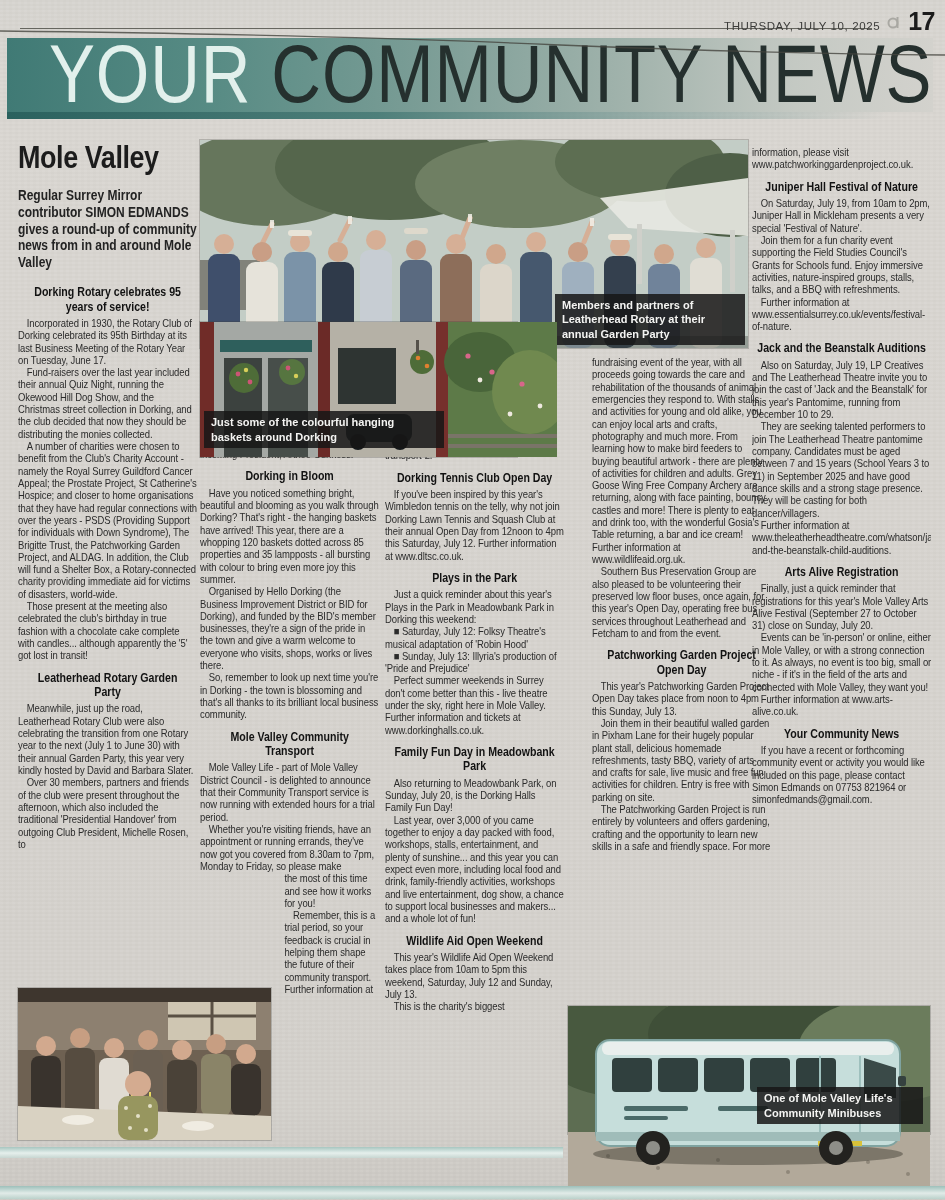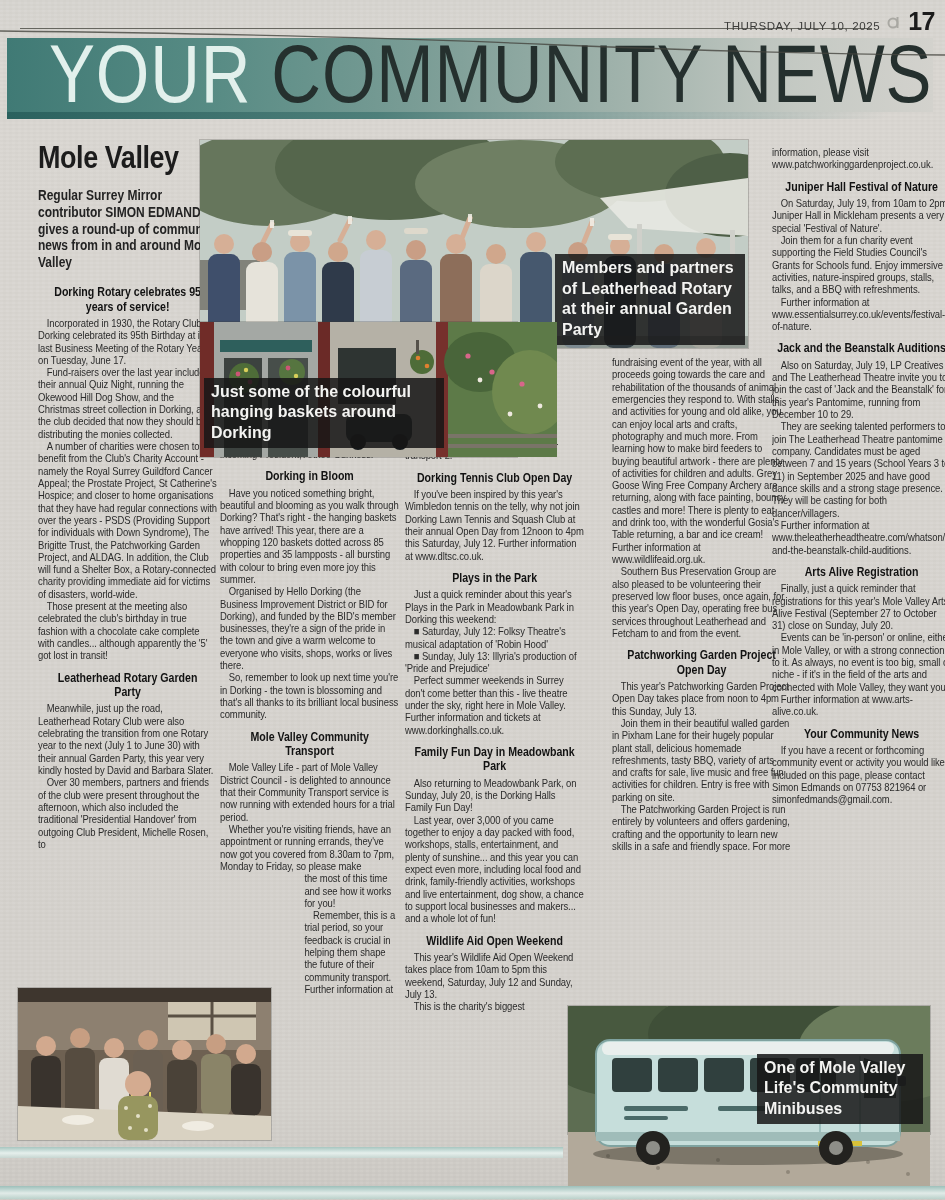--- a/index.html
+++ b/index.html
@@ -18,33 +18,33 @@
   .wave{position:absolute;left:0;top:0;z-index:4;pointer-events:none;}
   .banner{position:absolute;left:7px;top:38px;width:926px;height:74px;z-index:3;
     background:linear-gradient(90deg,#407a75 0%,#578b84 22%,#7b9d96 45%,#a3b4ad 68%,#c4c9c3 85%,#d3d2cd 100%);}
   .banner-text{position:absolute;left:42px;top:-7px;white-space:nowrap;font-size:82px;line-height:86px;
     font-weight:400;letter-spacing:1px;transform:scaleX(.84);transform-origin:0 0;}
   .banner-your{color:#e2f0ec;}
   .banner-cn{color:#25302e;}
   .banner-under{position:absolute;left:7px;top:112px;width:926px;height:7px;z-index:3;
     background:linear-gradient(90deg,#2a615e 0%,#4e7f7a 40%,rgba(150,170,164,0) 95%);}
   
-  .col{position:absolute;z-index:1;overflow:hidden;margin-left:20px;}
+  .col{position:absolute;z-index:1;overflow:hidden;}
   .cinner{width:206px;transform:scaleX(.87);transform-origin:0 0;}
   .section-title{font-size:31px;font-weight:800;letter-spacing:-.5px;color:#1c1c1c;margin:0 0 12px;}
   .standfirst{font-size:13.8px;line-height:1.22;font-weight:700;color:#232323;margin:0 0 13px;}
   .art-head{font-size:12.2px;line-height:1.18;font-weight:700;text-align:center;color:#121212;margin:9px 6px 3px;}
   .para{font-size:10.9px;line-height:1.13;margin:0;color:#2b2b2b;letter-spacing:-.1px;}
   .indent{text-indent:10px;}
   .narrow{margin-left:97px;}
   
   .photo{position:absolute;z-index:2;box-shadow:0 0 0 1px rgba(60,60,55,.25);}
   .photo svg{display:block;}
   .cap{position:absolute;z-index:3;background:rgba(22,22,22,.85);color:#f4f4f2;
-    font-size:16px;font-weight:700;line-height:1.3;padding:4px 7px;}
+    font-size:11px;font-weight:700;line-height:1.3;padding:4px 7px;}
   
   .strip-a{position:absolute;left:0;top:1147px;width:563px;height:11px;z-index:0;
     background:linear-gradient(180deg,#a7c6c0,#e5efec 55%,#c7d6d1);}
   .strip-b{position:absolute;left:0;top:1186px;width:945px;height:13px;z-index:0;
     background:linear-gradient(180deg,#9dc0ba,#e1ebe8 55%,#bbd1cb);}
 </style>
 </head>
 <body>
 
 <div class="sheet">

